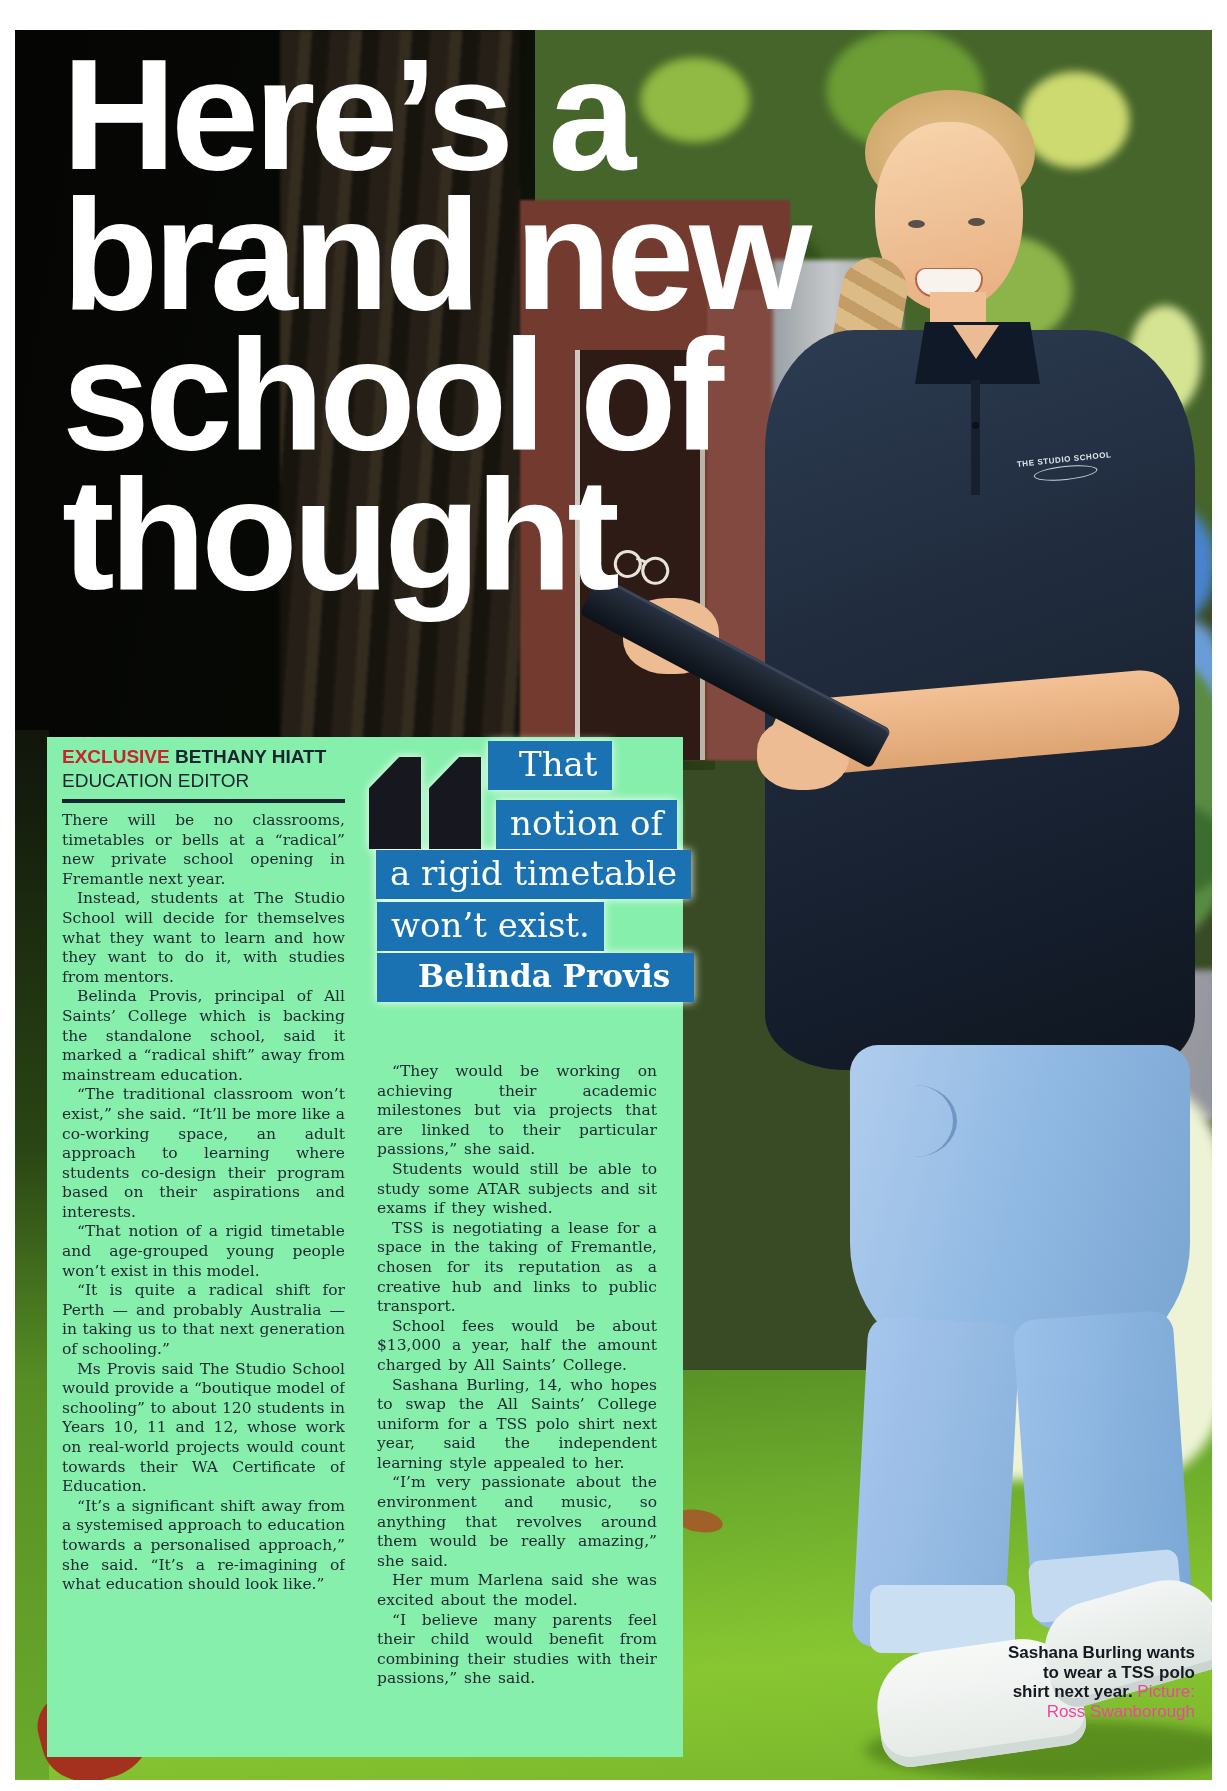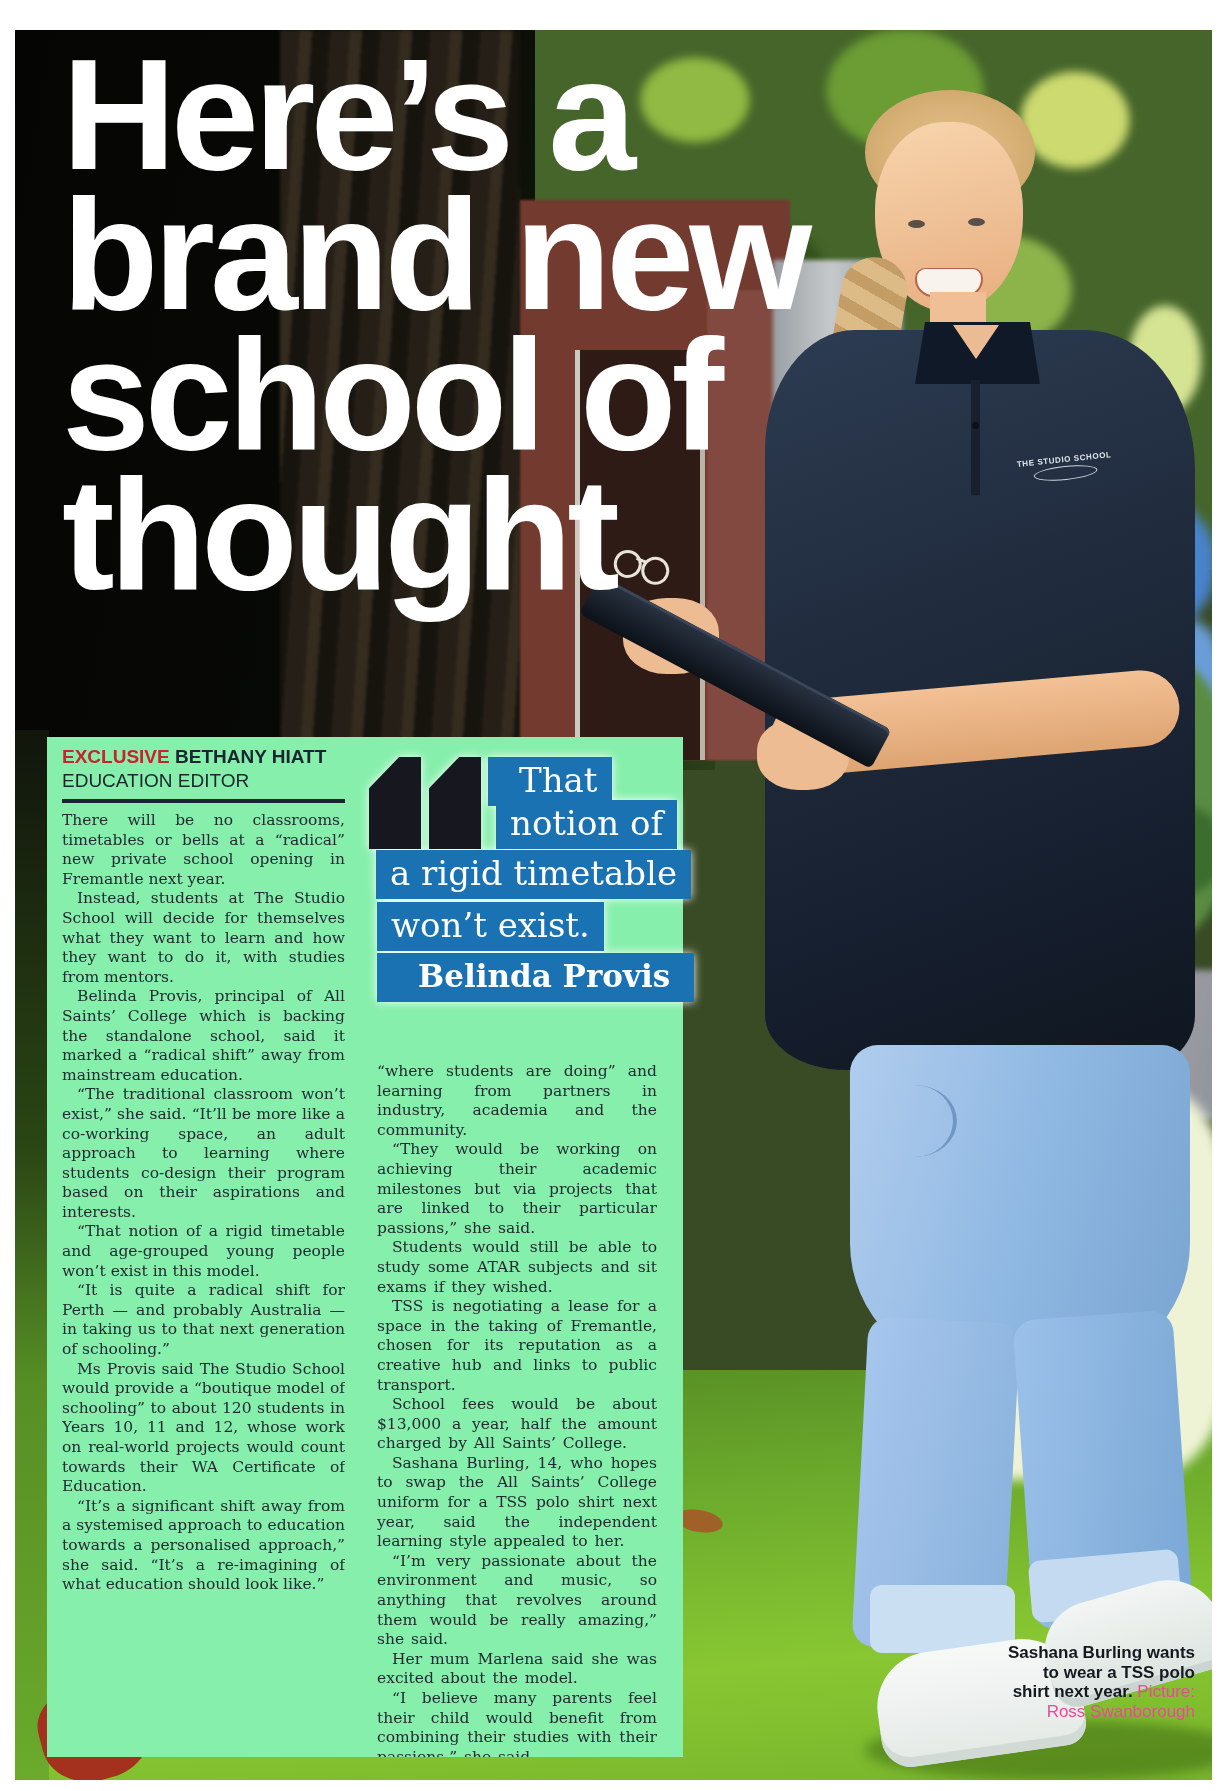--- a/index.html
+++ b/index.html
@@ -146,29 +146,28 @@
       <p>“The traditional classroom won’t exist,” she said. “It’ll be more like a co-working space, an adult approach to learning where students co-design their program based on their aspirations and interests.</p>
       <p>“That notion of a rigid timetable and age-grouped young people won’t exist in this model.</p>
       <p>“It is quite a radical shift for Perth — and probably Australia — in taking us to that next generation of schooling.”</p>
       <p>Ms Provis said The Studio School would provide a “boutique model of schooling” to about 120 students in Years 10, 11 and 12, whose work on real-world projects would count towards their WA Certificate of Education.</p>
       <p>“It’s a significant shift away from a systemised approach to education towards a personalised approach,” she said. “It’s a re-imagining of what education should look like.”</p>
     </div>
 
     <div class="pq" style="left:0;top:0;width:636px;height:280px;">
       <div class="qmark" style="left:322px;top:20px;"></div>
       <div class="qmark" style="left:382px;top:20px;"></div>
-      <span class="pqline" style="left:441px;top:20px;padding-left:31px;">That</span>
+      <span class="pqline" style="left:441px;top:4px;padding-left:31px;">That</span>
       <span class="pqline" style="left:449px;top:63px;">notion of</span>
       <span class="pqline" style="left:329px;top:113px;">a rigid timetable</span>
       <span class="pqline" style="left:330px;top:165px;">won’t exist.</span>
       <span class="pqattr" style="left:330px;top:216px;padding-left:41px;">Belinda Provis</span>
     </div>
 
     <div class="col col2">
-      <p class="first">“where students are doing” and learning from partners in industry, academia and the community.</p>
       <p>“They would be working on achieving their academic milestones but via projects that are linked to their particular passions,” she said.</p>
       <p>Students would still be able to study some ATAR subjects and sit exams if they wished.</p>
       <p>TSS is negotiating a lease for a space in the taking of Fremantle, chosen for its reputation as a creative hub and links to public transport.</p>
       <p>School fees would be about $13,000 a year, half the amount charged by All Saints’ College.</p>
       <p>Sashana Burling, 14, who hopes to swap the All Saints’ College uniform for a TSS polo shirt next year, said the independent learning style appealed to her.</p>
       <p>“I’m very passionate about the environment and music, so anything that revolves around them would be really amazing,” she said.</p>
       <p>Her mum Marlena said she was excited about the model.</p>
       <p>“I believe many parents feel their child would benefit from combining their studies with their passions,” she said.</p>
     </div>
   </div>

